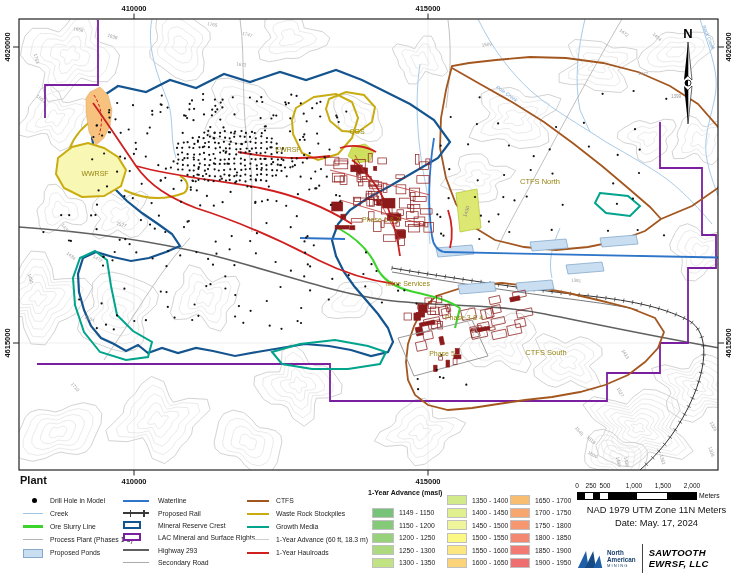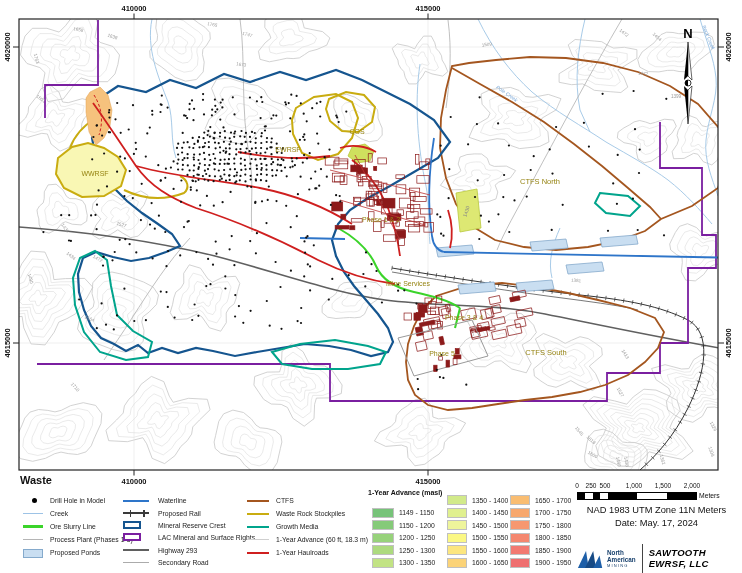--- a/index.html
+++ b/index.html
@@ -1034,21 +1034,21 @@
         <path d="M688,42 L684,80 L688,76 Z" fill="#000"></path>
         <path d="M688,42 L692,80 L688,76 Z" fill="#fff" stroke="#000" stroke-width="0.6"></path>
         <circle cx="688" cy="83" r="3" fill="none" stroke="#000" stroke-width="0.8"></circle>
         <path d="M688,80 A3,3 0 0 0 688,86 Z" fill="#000"></path>
         <path d="M688,124 L684,86 L688,90 Z" fill="#000"></path>
         <path d="M688,124 L692,86 L688,90 Z" fill="#fff" stroke="#000" stroke-width="0.6"></path>
       </g>
     </svg>
 
   <div id="legend">
-    <div id="legendTitle">Waste</div>
+    <div id="legendTitle">Plant</div>
     <div id="legCols">
         <div class="legrow" style="left: 22px; top: 24px;"><span class="legsym" style="width: 24px;"><span style="position:absolute;left:50%;top:50%;width:5px;height:5px;margin:-2.5px;border-radius:50%;background:#000000"></span></span><span class="leglab" style="margin-left: 4px;">Drill Hole in Model</span></div>
         <div class="legrow" style="left: 22px; top: 37px;"><span class="legsym" style="width: 24px;"><span style="position:absolute;left:1px;right:3px;top:50%;height:1px;margin-top:-0.5px;background:#9dc3e6"></span></span><span class="leglab" style="margin-left: 4px;">Creek</span></div>
         <div class="legrow" style="left: 22px; top: 50px;"><span class="legsym" style="width: 24px;"><span style="position:absolute;left:1px;right:3px;top:50%;height:3px;margin-top:-1.5px;background:#3bd42a"></span></span><span class="leglab" style="margin-left: 4px;">Ore Slurry Line</span></div>
         <div class="legrow" style="left: 22px; top: 63px;"><span class="legsym" style="width: 24px;"><span style="position:absolute;left:1px;right:3px;top:50%;height:1px;margin-top:-0.5px;background:#b5b5b5"></span></span><span class="leglab" style="margin-left: 4px;">Process Plant (Phases 1-5)</span></div>
         <div class="legrow" style="left: 22px; top: 76px;"><span class="legsym" style="width: 24px;"><span style="position:absolute;left:1px;top:1.5px;width:18px;height:7px;border:1px solid #85aacc;background:#c9def1"></span></span><span class="leglab" style="margin-left: 4px;">Proposed Ponds</span></div>
         <div class="legrow" style="left: 122px; top: 24px;"><span class="legsym" style="width: 30px;"><span style="position:absolute;left:1px;right:3px;top:50%;height:2.5px;margin-top:-1.25px;background:#2e75c9"></span></span><span class="leglab" style="margin-left: 6px;">Waterline</span></div>
         <div class="legrow" style="left: 122px; top: 36.4px;"><span class="legsym" style="width: 30px;"><span style="position:absolute;left:1px;right:3px;top:50%;height:1.5px;margin-top:-0.75px;background:#3a3a3a"></span><span style="position:absolute;left:25%;top:2px;width:1.5px;height:7px;background:#3a3a3a"></span><span style="position:absolute;left:70%;top:2px;width:1.5px;height:7px;background:#3a3a3a"></span></span><span class="leglab" style="margin-left: 6px;">Proposed Rail</span></div>
         <div class="legrow" style="left: 122px; top: 48.8px;"><span class="legsym" style="width: 30px;"><span style="position:absolute;left:1px;top:1px;width:14px;height:4px;border:2.5px solid #15558f;background:#fff"></span></span><span class="leglab" style="margin-left: 6px;">Mineral Reserve Crest</span></div>
         <div class="legrow" style="left: 122px; top: 61.2px;"><span class="legsym" style="width: 30px;"><span style="position:absolute;left:1px;top:1px;width:14px;height:4px;border:2.5px solid #7a1fa0;background:#fff"></span></span><span class="leglab" style="margin-left: 6px;">LAC Mineral and Surface Rights</span></div>
@@ -1097,21 +1097,21 @@
         <span class="sbseg" style="width: 7.4px; background: rgb(0, 0, 0);"></span>
         <span class="sbseg" style="width: 7.4px; background: rgb(255, 255, 255);"></span>
         <span class="sbseg" style="width: 29.5px; background: rgb(0, 0, 0);"></span>
         <span class="sbseg" style="width: 29.5px; background: rgb(255, 255, 255);"></span>
         <span class="sbseg" style="width: 29.5px; background: rgb(0, 0, 0);"></span>
       </div>
     <span id="sbUnit">Meters</span>
   </div>
 
   <div id="notes">
-    <div id="noteProj">NAD 1983 UTM Zone 11N Meters</div>
+    <div id="noteProj">NAD 1979 UTM Zone 11N Meters</div>
     <div id="noteDate">Date: May. 17, 2024</div>
   </div>
 
   <div id="logos">
     <svg id="naTri" width="27" height="24" viewBox="0 0 30 24">
       <path d="M1,22 L10,3 L13,22 Z" fill="#1e5fa8"></path>
       <path d="M9,22 L18,3 L21,22 Z" fill="#174a85"></path>
       <path d="M18,22 L25,8 L28,22 Z" fill="#1e5fa8"></path>
     </svg>
     <div id="naText">

